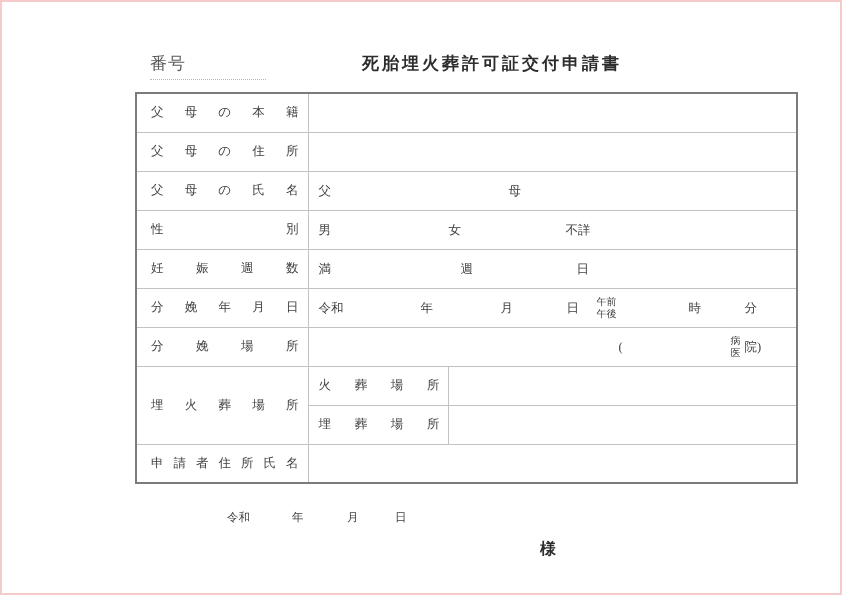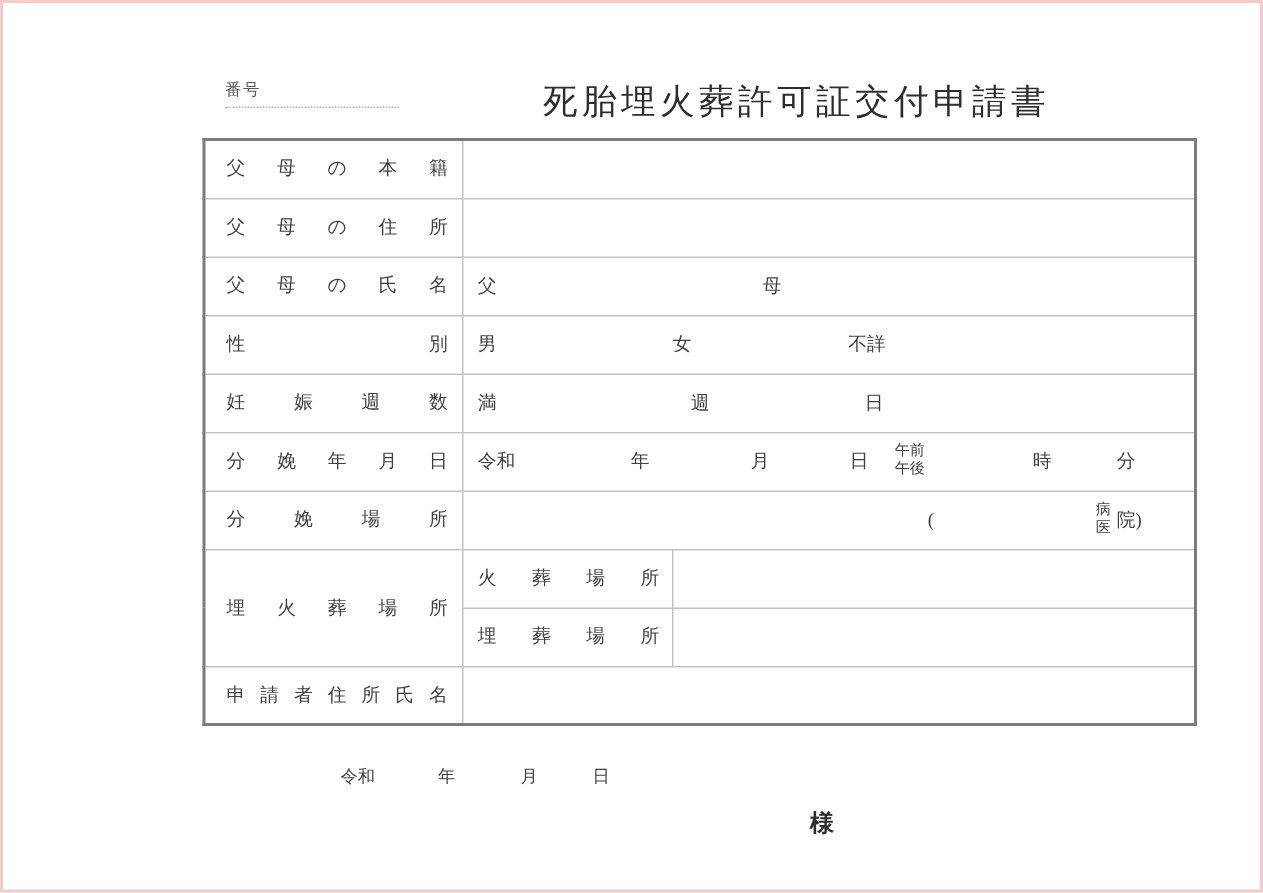--- a/index.html
+++ b/index.html
@@ -9,25 +9,25 @@
     border:2px solid #f6caca;
     box-sizing:border-box;
     position:relative;
     font-family:"Liberation Serif","DejaVu Serif",serif;
     color:#3f3f3f;
     overflow:hidden;
   }
   .number-field {
     position:absolute; left:148px; top:50px; width:116px;
     border-bottom:1px dotted #b8b8b8;
-    font-size:11px; letter-spacing:1px; padding-bottom:4px; color:#5a5a5a;
+    font-size:17px; letter-spacing:1px; padding-bottom:4px; color:#5a5a5a;
   }
   .doc-title {
     position:absolute; left:360px; top:50px;
-    font-size:23px; font-weight:400; letter-spacing:3px;
+    font-size:17px; font-weight:700; letter-spacing:3px;
     color:#2d2d2d; white-space:nowrap;
   }
   table.form-table {
     position:absolute; left:133px; top:90px;
     width:661px; border-collapse:collapse; table-layout:fixed;
     border:2px solid #7c7c7c;
   }
   table.form-table tr { height:39px; }
   table.form-table td {
     border:1px solid #c2c2c2;

